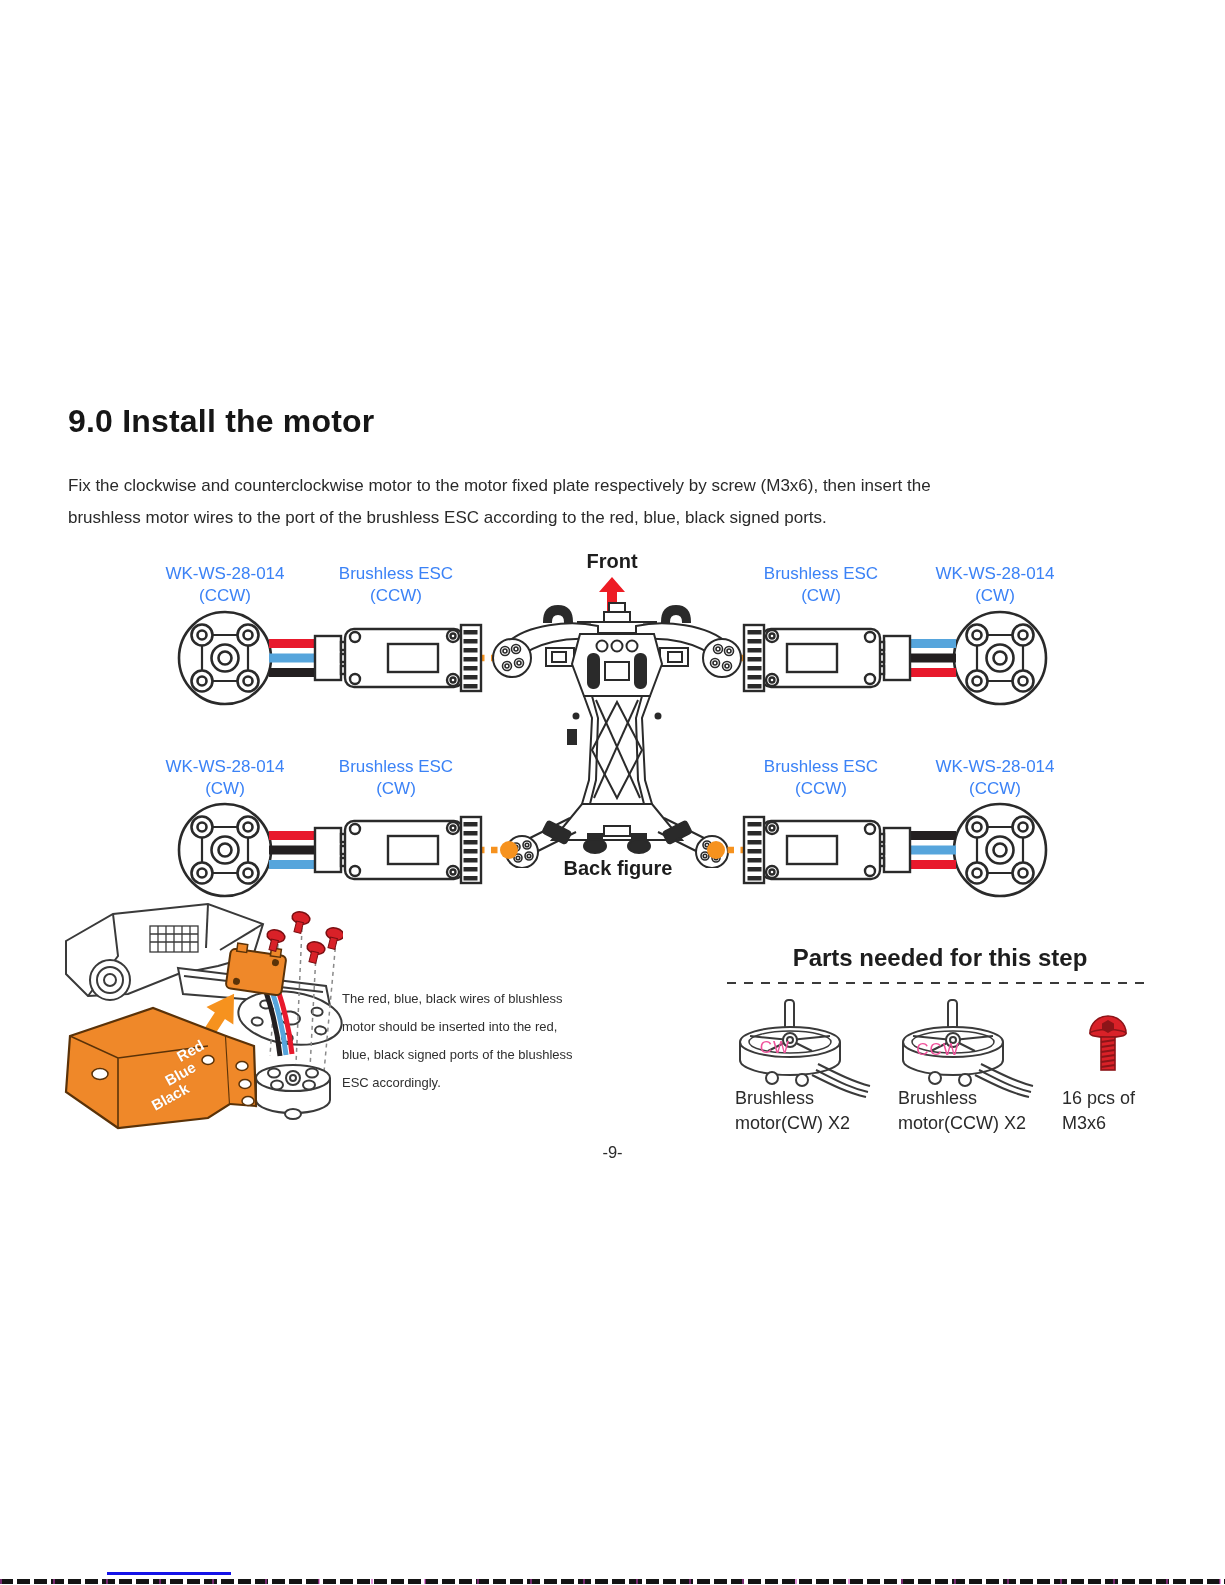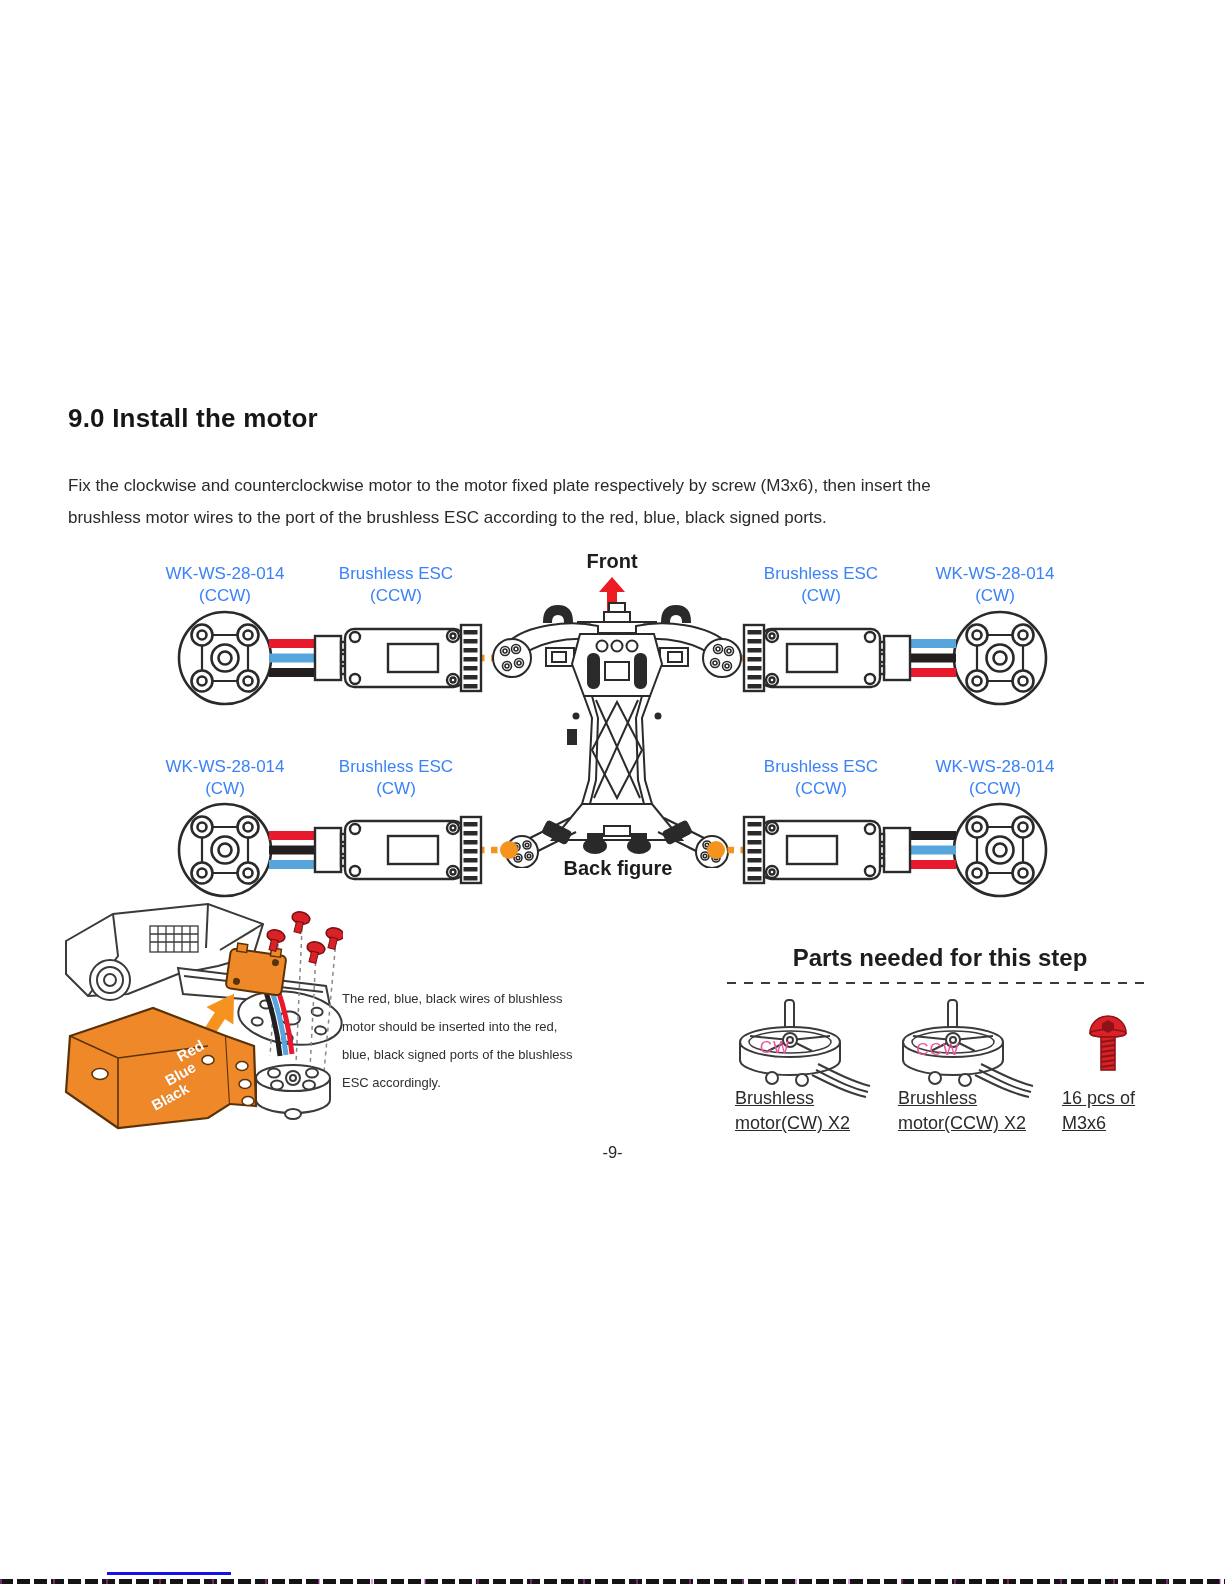--- a/index.html
+++ b/index.html
@@ -1,28 +1,28 @@
 <!DOCTYPE html>
 <html><head>
 <meta charset="utf-8">
 <style>
   html,body{margin:0;padding:0;background:#fff;}
   #page{
     position:relative;width:1225px;height:1585px;background:#ffffff;
     font-family:"Liberation Sans","DejaVu Sans",sans-serif;color:#231f20;overflow:hidden;
   }
   .abs{position:absolute;}
-  .title{font-size:26px;font-weight:bold;color:#161616;letter-spacing:0.2px;}
+  .title{font-size:32px;font-weight:bold;color:#161616;letter-spacing:0.2px;}
   .body-line{font-size:17px;color:#2a2a2a;line-height:32px;}
   .lbl{width:180px;text-align:center;font-size:17px;line-height:22px;color:#3b82f6;}
   .big-lbl{font-size:20px;font-weight:bold;color:#1d1d1d;text-align:center;width:180px;}
   .note-line{font-size:13px;line-height:28px;color:#2f2f2f;}
   .parts-header{font-size:24px;font-weight:bold;color:#1d1d1d;text-align:center;width:420px;}
   .dash-line{height:2px;background:repeating-linear-gradient(90deg,#3a3a3a 0 9px,transparent 9px 17px);}
-  .caption{font-size:18px;line-height:25px;color:#2a2a2a;text-decoration:underline;}
+  .caption{font-size:18px;line-height:25px;color:#2a2a2a;}
   .badge{font-size:17px;color:#f0519b;text-align:center;letter-spacing:1px;}
   .wire-word{position:absolute;color:#ffffff;font-weight:bold;font-size:15px;transform:rotate(-29deg);text-shadow:0 0 1px rgba(120,60,0,.35);}
   .page-num{width:1225px;text-align:center;font-size:16.5px;color:#2a2a2a;}
   .blue-mark{background:#1412e8;}
   .bottom-dashes{
     background-image:
       repeating-linear-gradient(90deg,rgba(204,62,188,.55) 0 2px,transparent 2px 53px),
       repeating-linear-gradient(90deg,#141414 0 13px,transparent 13px 17px);
   }
   svg{display:block;}

